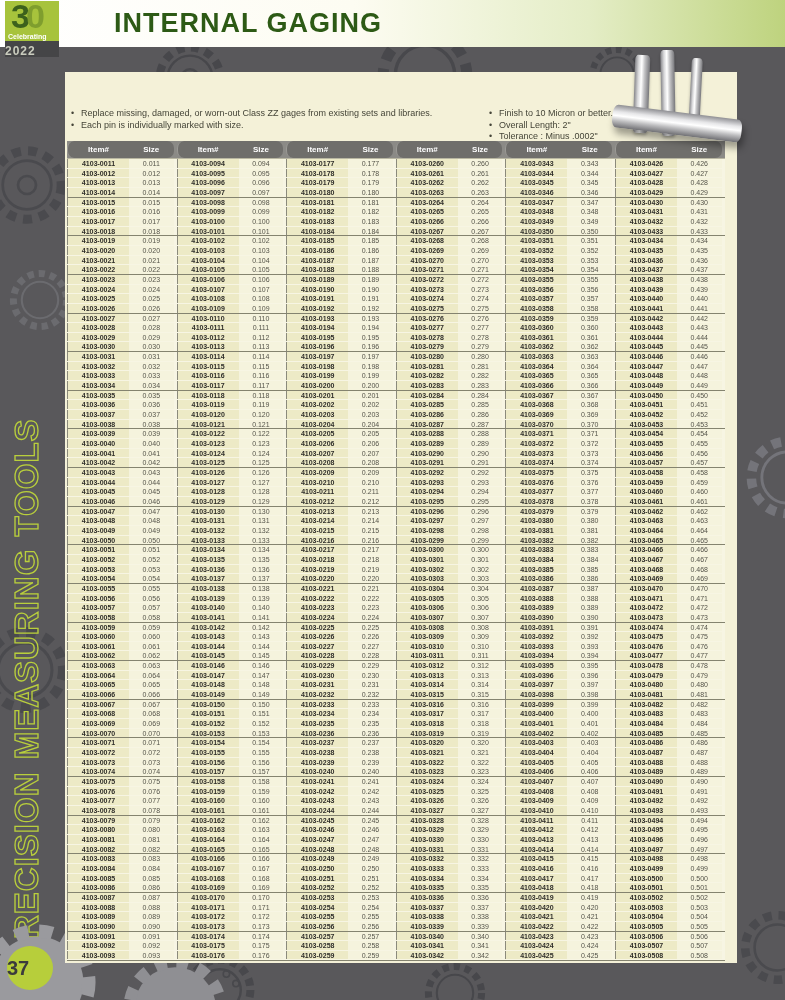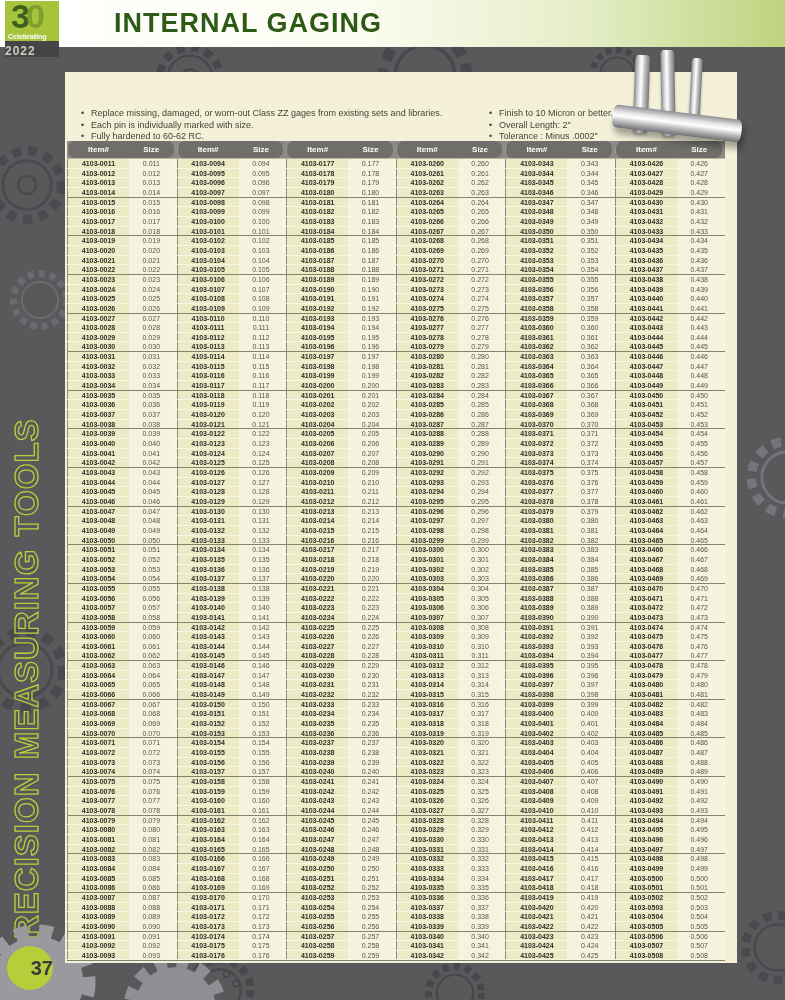--- a/index.html
+++ b/index.html
@@ -28,30 +28,30 @@
   .badge-year{font-size:12px;font-weight:bold;color:#caccbe;letter-spacing:1px;line-height:16px;}
 
   
   .side-text{position:absolute;left:8px;top:962px;width:585px;height:40px;z-index:2;
     transform:rotate(-90deg);transform-origin:0 0;white-space:nowrap;
     font-size:33px;font-weight:bold;letter-spacing:1px;word-spacing:2px;
     color:rgba(0,0,0,0);-webkit-text-stroke:1.3px #b9cf3c;}
 
   
   .pagenum{position:absolute;left:7px;top:946px;width:46px;height:44px;border-radius:50%;
-    background:#b7ce3b;z-index:6;text-align:right;}
+    background:#b7ce3b;z-index:6;text-align:left;}
   .pagenum span{font-size:20px;font-weight:bold;color:#3b3b3d;line-height:44px;}
 
   
   .panel{position:absolute;left:65px;top:72px;width:672px;height:891px;background:#f4f1d8;z-index:5;}
   .section-band{position:absolute;left:0;top:0;width:672px;height:31px;background:#b4cb35;}
   .section-title{position:absolute;left:10px;top:3px;font-size:21px;font-weight:800;
     color:#50661a;letter-spacing:-0.2px;transform:scaleX(0.94);transform-origin:left;}
   .bullets{position:absolute;top:36px;font-size:9px;color:#454538;line-height:11.5px;}
-  .bullets.left{left:16px;width:405px;}
+  .bullets.left{left:6px;width:405px;}
   .bullets.right{left:424px;width:240px;}
   .bullet{padding-left:10px;position:relative;}
   .bullet::before{content:"•";position:absolute;left:0;top:0;}
 
   
   .gtable{position:absolute;left:2px;top:69px;width:658px;}
   .thead{display:flex;height:17px;background:#8b8a86;}
   .hpair{display:flex;width:106.6px;margin-right:3px;background:#6f6e6b;border-left:1px solid #9a9995;box-sizing:border-box;border-radius:7px;}
   .hpair:last-child{margin-right:0;}
   .hi,.hs{font-size:8px;font-weight:bold;color:#ffffff;line-height:17px;text-align:center;}
@@ -150,21 +150,20 @@
 
 <div class="side-text">PRECISION MEASURING TOOLS</div>
 <div class="pagenum">
   <span>37</span>
 </div>
 
 <div class="panel">
   <div class="bullets left">
     <div class="bullet">Replace missing, damaged, or worn-out Class ZZ gages from existing sets and libraries.</div>
     <div class="bullet">Each pin is individually marked with size.</div>
-    <div class="bullet">Fully hardened to 60-62 RC.</div>
   </div>
   <div class="bullets right">
     <div class="bullet">Finish to 10 Micron or better.</div>
     <div class="bullet">Overall Length: 2"</div>
     <div class="bullet">Tolerance : Minus .0002"</div>
   </div>
   <div class="gtable">
     <div class="thead">
         <div class="hpair">
           <div class="hi">Item#</div>

